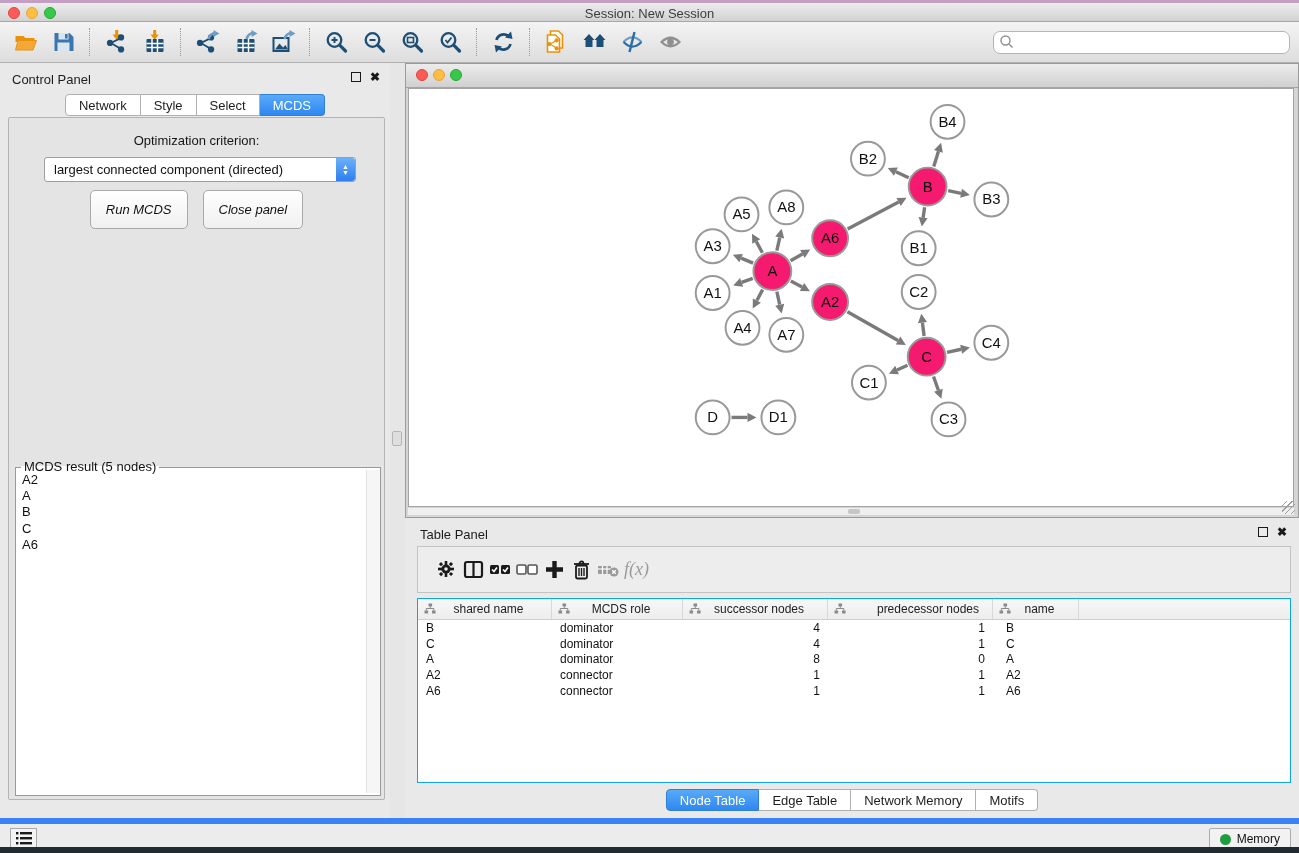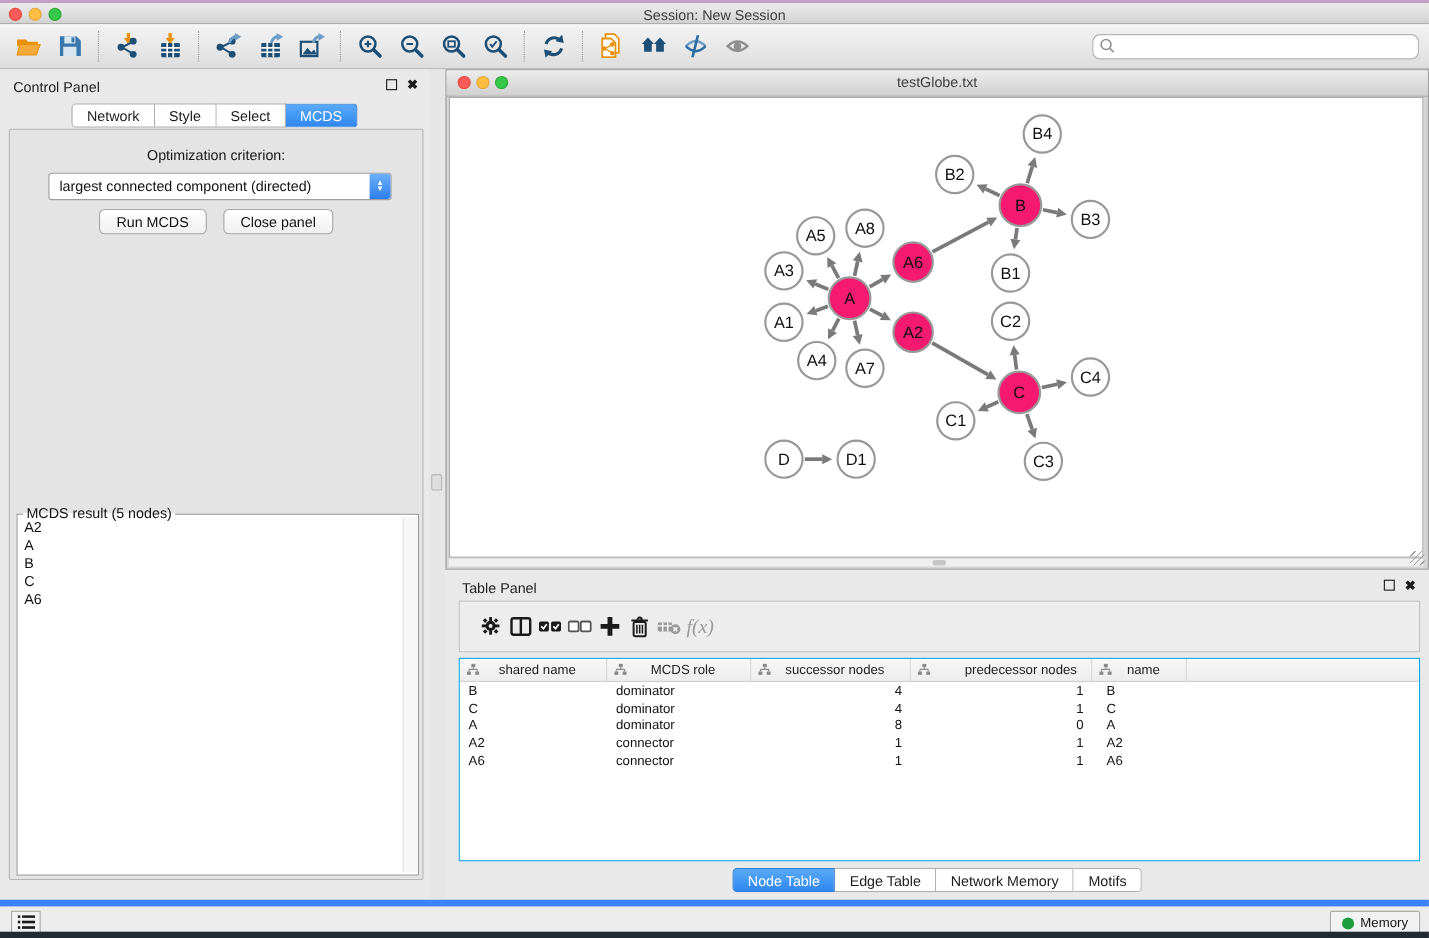--- a/index.html
+++ b/index.html
@@ -50,22 +50,22 @@
     font-size:13px; color:#161616; }
   #criterion-select { position:absolute; left:35px; top:39px; width:312px; height:25px;
     background:#fff; border:1px solid #9f9f9f; border-radius:3px;
     display:flex; align-items:center; font-size:13px; color:#111; padding-left:9px;text-align:right; }
   #criterion-spinner { position:absolute; right:0; top:0; width:19px; height:23px;
     background:linear-gradient(#6cb0f8,#2e7fee); border-radius:0 3px 3px 0;
     display:flex; flex-direction:column; align-items:center; justify-content:center;
     color:#fff; font-size:7px; line-height:6px; }
   #cp-buttons { position:absolute; left:0; right:0; top:72px; display:flex;
     justify-content:center; gap:15px; }
-  .cp-btn { height:23px; padding:3px 15px; background:linear-gradient(#fff,#f0f0f0);
-    border:1px solid #a9a9a9; border-radius:5px; font-size:13px; color:#111; }
+  .cp-btn { height:39px; padding:3px 15px; background:linear-gradient(#fff,#f0f0f0);
+    border:1px solid #a9a9a9; border-radius:5px; font-size:13px; color:#111;font-style:italic; }
   #result-box { position:absolute; left:6px; top:349px; width:366px; height:329px;
     border:1px solid #9a9a9a; background:#fff; }
   #result-legend { position:absolute; top:-9px; left:5px; padding:0 3px; font-size:13px;
     color:#111; background:linear-gradient(#e4e4e4 50%, #ffffff 50%); }
   #result-list { position:absolute; left:0; top:4px; right:15px; bottom:0; overflow:hidden; }
   .result-item { font-size:13px; color:#111; line-height:16.2px; padding-left:6px; }
   #result-scroll { position:absolute; right:0; top:2px; bottom:2px; width:14px;
     background:#f6f6f6; border-left:1px solid #e4e4e4; }
 
   
@@ -350,21 +350,20 @@
 
 <div id="divider" class="abs">
   <div id="divider-thumb"></div>
 </div>
 
 <div id="network-window" class="abs">
   <div id="nw-titlebar">
     <span class="tl red" style="left:10px;top:5px"></span>
     <span class="tl yellow" style="left:27px;top:5px"></span>
     <span class="tl green" style="left:44px;top:5px"></span>
-    <div class="nw-title">testGlobe.txt</div>
   </div>
   <div id="nw-canvas">
     <svg id="network-graph" viewBox="0 0 886 419">
         <line x1="353.96678911489033" y1="164.55183804995966" x2="347.8109303542095" y2="153.2330009738691" stroke="#7a7a7a" stroke-width="3.4"></line>
         <polygon points="343.51098283201964,145.32664585242324 351.85195630517075,151.0352500180832 343.7699044032483,155.43075192965503" fill="#7a7a7a"></polygon>
         <line x1="368.4876344549141" y1="162.4850996346785" x2="371.3753967570316" y2="149.28390053928413" stroke="#7a7a7a" stroke-width="3.4"></line>
         <polygon points="373.2986686662805,140.49180038271777 375.8691368370544,150.26690618178912 366.8816566770088,148.30089489677914" fill="#7a7a7a"></polygon>
         <line x1="344.61538461538464" y1="174.92307692307693" x2="332.61538461538464" y2="169.9230769230769" stroke="#7a7a7a" stroke-width="3.4"></line>
         <polygon points="324.3076923076923,166.46153846153845 334.3846153846154,165.67692307692306 330.84615384615387,174.16923076923075" fill="#7a7a7a"></polygon>
         <line x1="344.28359736638123" y1="190.2293476323269" x2="333.10516579248485" y2="194.3281058760889" stroke="#7a7a7a" stroke-width="3.4"></line>

